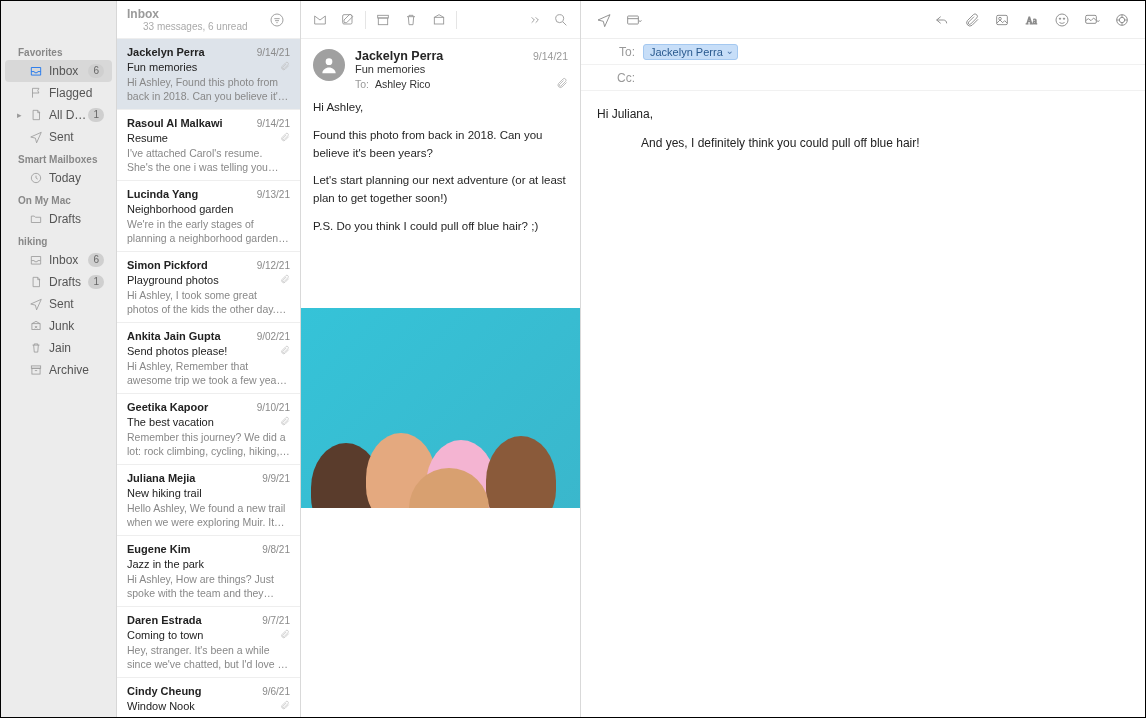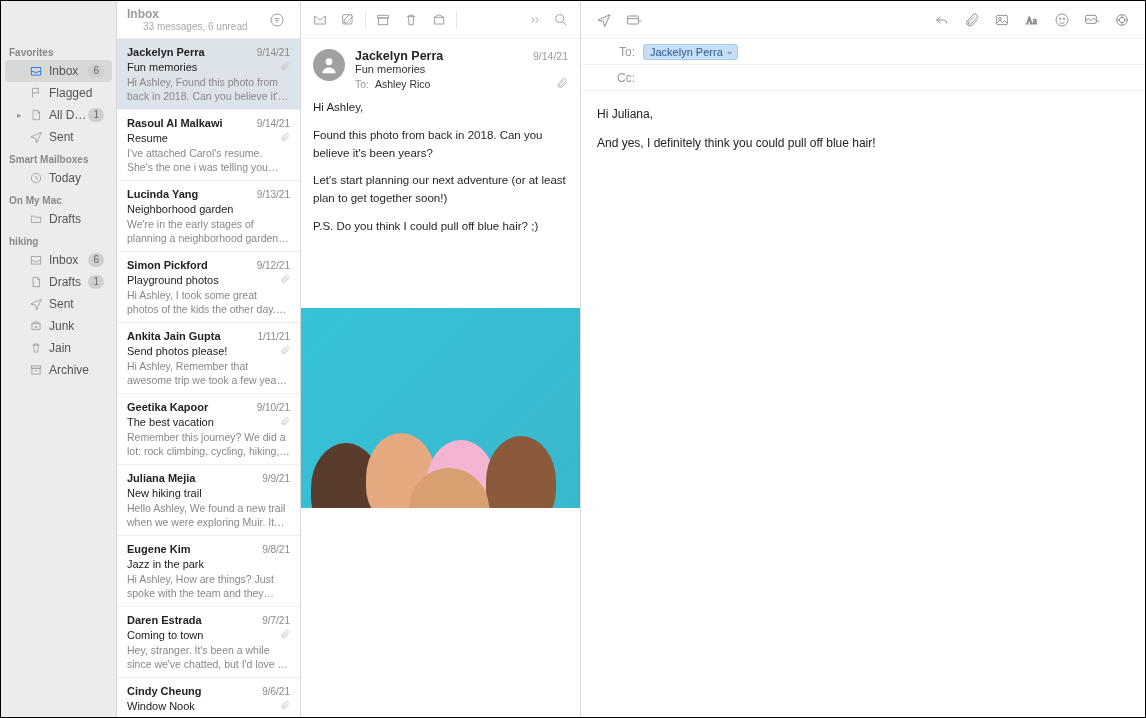--- a/index.html
+++ b/index.html
@@ -2,21 +2,21 @@
 <html><head>
 <meta charset="utf-8">
 <style>
 * { box-sizing: border-box; margin: 0; padding: 0; }
 html, body { width: 1146px; height: 718px; font-family: -apple-system, "Helvetica Neue", Arial, sans-serif; font-size: 12px; color: #262626; overflow: hidden; background: #fff; }
 
 body { display: flex; border: 1px solid #000; }
 
 
 #sidebar { width: 116px; flex-shrink: 0; background: #ececec; border-right: 1px solid #d7d7d7; padding-top: 40px; overflow: hidden; }
-.sb-section-header { font-size: 10px; color: #888; font-weight: 600; padding: 6px 12px 2px 8px; }
+.sb-section-header { font-size: 10px; color: #888; font-weight: 600; padding: 6px 12px 2px 17px; }
 .sb-item { display: flex; align-items: center; height: 22px; padding: 0 8px 0 12px; font-size: 12px; color: #555; cursor: default; margin: 0 4px; border-radius: 4px; }
 .sb-item.selected { background: #d8d8d8; }
 .sb-item-icon { width: 14px; height: 14px; margin-right: 6px; flex-shrink: 0; }
 .sb-item-icon svg { width: 14px; height: 14px; stroke: #999; fill: none; stroke-width: 1.4; }
 .sb-item.selected .sb-item-icon svg { stroke: #0b6cf0; }
 .sb-item-label { flex: 1; overflow: hidden; text-overflow: ellipsis; white-space: nowrap; }
 .sb-badge { background: #cfcfcf; color: #666; font-size: 10px; border-radius: 8px; padding: 0 5px; height: 14px; line-height: 14px; min-width: 14px; text-align: center; }
 .sb-disclosure { width: 10px; margin-right: 2px; color: #999; font-size: 9px; flex-shrink:0;}
 
 
@@ -242,21 +242,21 @@
           <span class="msg-subject">Playground photos</span>
           <span class="msg-attach"><svg viewBox="0 0 24 24" width="10" height="10" stroke="#bbb" fill="none" stroke-width="1.6">
               <path d="M21 11l-9 9a5 5 0 01-7-7l9-9a3.5 3.5 0 015 5l-9 9a2 2 0 01-3-3l8-8"></path>
             </svg></span>
         </div>
         <div class="msg-preview">Hi Ashley, I took some great photos of the kids the other day. Check ou...</div>
       </div>
       <div class="msg-item">
         <div class="msg-row1">
           <span class="msg-from">Ankita Jain Gupta</span>
-          <span class="msg-date">1/11/21</span>
+          <span class="msg-date">9/02/21</span>
         </div>
         <div class="msg-row2">
           <span class="msg-subject">Send photos please!</span>
           <span class="msg-attach"><svg viewBox="0 0 24 24" width="10" height="10" stroke="#bbb" fill="none" stroke-width="1.6">
               <path d="M21 11l-9 9a5 5 0 01-7-7l9-9a3.5 3.5 0 015 5l-9 9a2 2 0 01-3-3l8-8"></path>
             </svg></span>
         </div>
         <div class="msg-preview">Hi Ashley, Remember that awesome trip we took a few years ago? I fou...</div>
       </div>
       <div class="msg-item">
@@ -473,15 +473,15 @@
   <div class="compose-field">
     <div class="cf-label">To:</div>
     <div class="cf-value"><span class="recipient-pill">Jackelyn Perra</span></div>
   </div>
   <div class="compose-field">
     <div class="cf-label">Cc:</div>
     <div class="cf-value"></div>
   </div>
   <div id="compose-body">
       <p style="white-space: pre-line;">Hi Juliana,</p>
-      <p style="white-space: pre-line;">And yes, I definitely think you could pull off blue hair!</p>
+      <p style="white-space: pre-line; margin-left: 44px;">And yes, I definitely think you could pull off blue hair!</p>
     </div>
 </div>
 
 </body></html>

